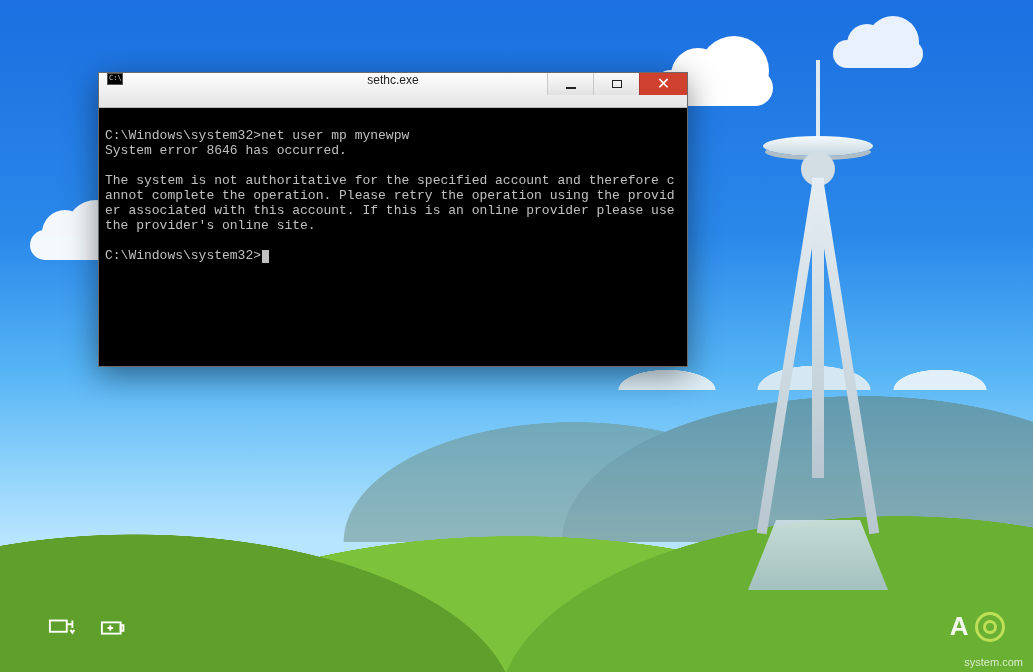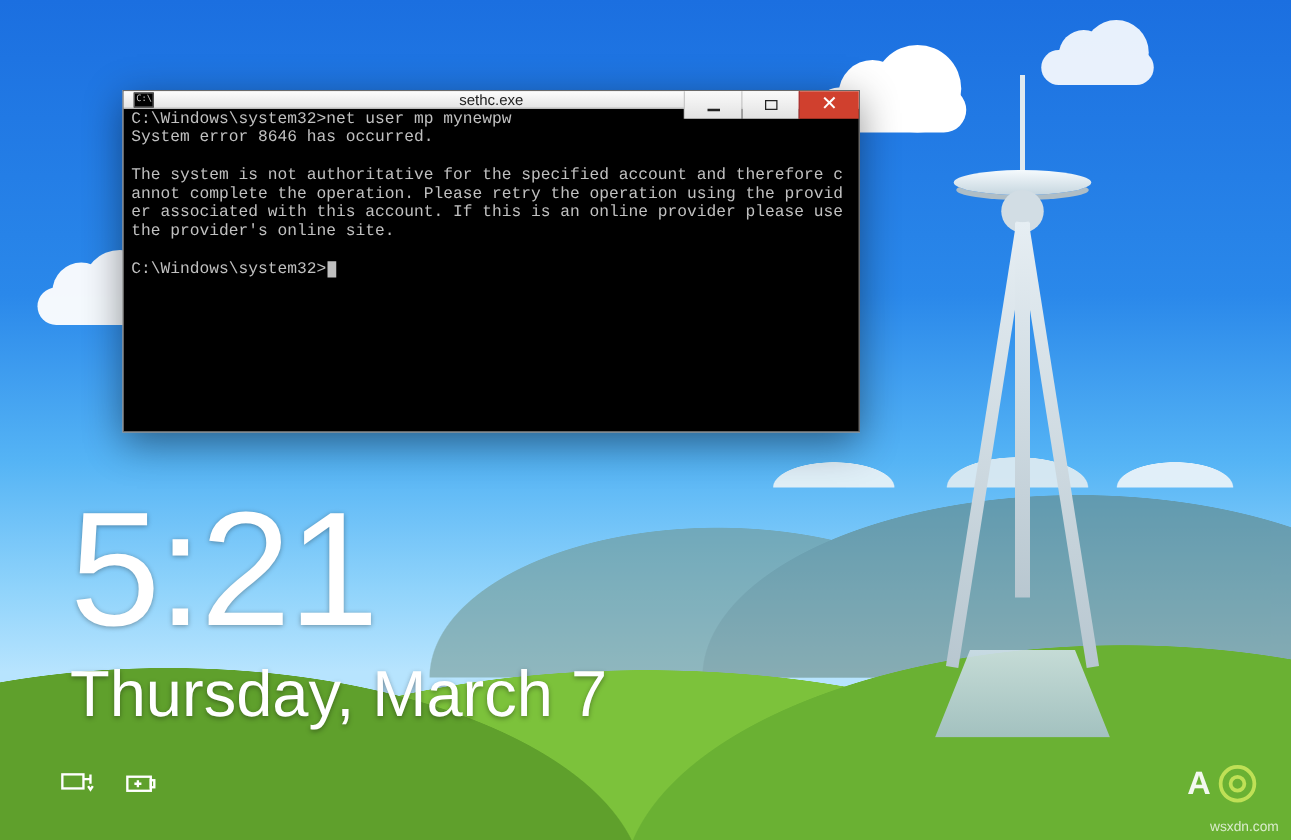--- a/index.html
+++ b/index.html
@@ -77,22 +77,22 @@
   .brand .gear:before{content:"";position:absolute;inset:5px;border:3px solid #c7e55a;border-radius:50%;}
   .source { position:absolute; right:10px; bottom:4px; font-size:11px; color:rgba(255,255,255,.75); }
 
   
   .window {
     position:absolute; top:72px; left:98px; width:590px;
     background:#e9e9e9; border:1px solid #6a6a6a;
     box-shadow:0 8px 30px rgba(0,0,0,.45);
   }
   .titlebar {
-    position:relative; height:14px; background:linear-gradient(#fdfdfd,#e4e4e4);
-    border-bottom:1px solid #bcbcbc; display:flex; align-items:center;
+    position:relative; height:35px; background:linear-gradient(#fdfdfd,#e4e4e4);
+    border-bottom:1px solid #bcbcbc; display:flex; align-items:flex-start;
     font-size:12px; color:#222;
   }
   .titlebar .sysicon {
     width:16px;height:12px;margin:0 8px;background:#000;position:relative;border:1px solid #555;
   }
   .titlebar .sysicon:after{content:"C:\\";position:absolute;color:#ccc;font:7px/1 monospace;top:1px;left:1px;}
   .titlebar .title { position:absolute; left:50%; transform:translateX(-50%); }
   .winbtns { position:absolute; right:0; top:0; height:22px; display:flex; }
   .winbtn {
     width:46px;height:22px;display:flex;align-items:center;justify-content:center;
@@ -100,21 +100,21 @@
     font-family:Arial; font-size:13px; cursor:default;
   }
   .winbtn.close{ background:#d0402e;color:#fff;border-left:1px solid #a33; width:48px;}
   .winbtn.min span{display:block;width:10px;height:2px;background:#222;margin-top:8px;}
   .winbtn.max span{display:block;width:10px;height:8px;border:1px solid #222;}
   .winbtn.close span{font-size:16px;line-height:1;}
   
   .console {
     background:#000;color:#c0c0c0;
     font:13px/15px Consolas,"Courier New",monospace;
-    padding:0 6px 4px 6px; height:258px; overflow:hidden;
+    padding:20px 6px 4px 6px; height:258px; overflow:hidden;
     white-space:pre-wrap; word-break:break-all;
   }
   .console .cursor{display:inline-block;width:7px;height:13px;background:#c0c0c0;vertical-align:text-bottom;margin-left:1px;animation:blink 1s steps(1) infinite;}
   @keyframes blink{50%{opacity:0;}}
 </style>
 </head>
 <body>
 
 <div class="lockscreen">
 
@@ -127,24 +127,20 @@
   <div class="needle">
     <div class="mast"></div>
       <div class="disc"></div>
       <div class="neck"></div>
     <div class="legL"></div>
       <div class="legR"></div>
       <div class="shaft"></div>
       <div class="base"></div>
   </div>
 
-  <div class="clock">
-    <div class="time">5:21</div>
-    <div class="date">Thursday, March 7</div>
-  </div>
 
   <div class="status">
     <span>
       <svg viewBox="0 0 32 24">
           <rect x="2" y="4" width="18" height="12"></rect>
           <path d="M20 8h6M26 4v8M24 14l2 3 2-3"></path>
         </svg>
     </span>
     <span>
       <svg viewBox="0 0 32 24">
@@ -152,21 +148,21 @@
           <rect x="22" y="9" width="3" height="6"></rect>
           <path d="M11 9v6M8 12h6"></path>
         </svg>
     </span>
   </div>
 
   <div class="brand">
     <span>A</span>
     <span class="gear"></span>
   </div>
-  <div class="source">wsxdn.com</div>
+  <div class="source">system.com</div>
 
   <div class="window">
     <div class="titlebar">
       <span class="sysicon"></span>
       <span class="title">sethc.exe</span>
       <div class="winbtns">
         <div class="winbtn min">
             <span></span>
           </div>
         <div class="winbtn max">

